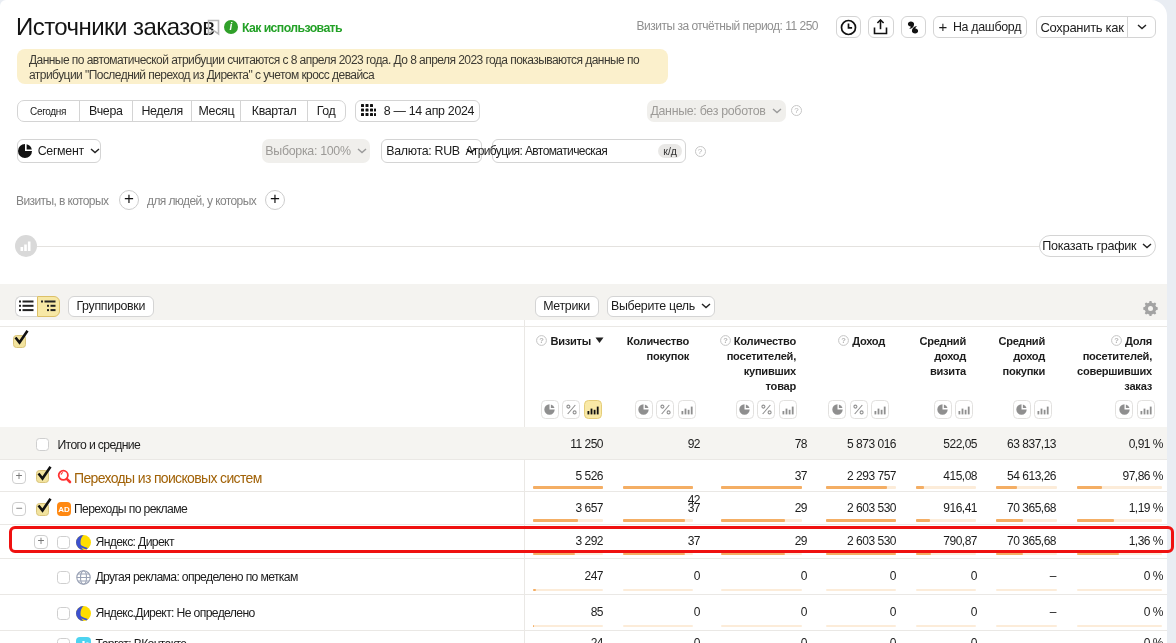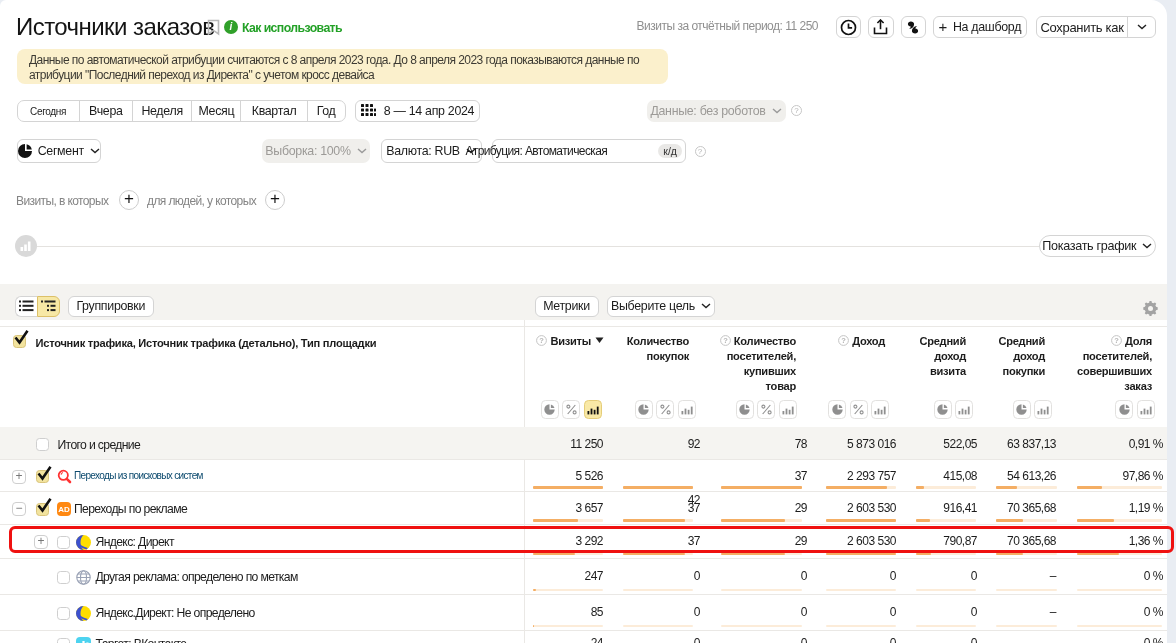--- a/index.html
+++ b/index.html
@@ -160,21 +160,20 @@
       <path fill="#a3a3a3" d="M7.5 0l1 0 .35 1.7a6 6 0 0 1 1.6.66l1.45-.95 1.4 1.4-.95 1.45a6 6 0 0 1 .66 1.6L14.7 6.2v2.6l-1.7.35a6 6 0 0 1-.66 1.6l.95 1.45-1.4 1.4-1.45-.95a6 6 0 0 1-1.6.66L8.5 15h-2l-.35-1.7a6 6 0 0 1-1.6-.66l-1.45.95-1.4-1.4.95-1.45a6 6 0 0 1-.66-1.6L0.3 8.8V6.2l1.7-.35a6 6 0 0 1 .66-1.6l-.95-1.45 1.4-1.4 1.45.95a6 6 0 0 1 1.6-.66L6.5 0z"></path>
       <circle cx="7.5" cy="7.5" r="2.5" fill="#f4f3f0"></circle>
     </svg>
 <div class="rowdiv" style="top:326px;width:1167px;"></div>
 <div class="rowdiv" style="top:427px;width:1167px;"></div>
 <div style="position:absolute;left:523.5px;top:320px;width:1px;height:323px;background:#eae8e5;"></div>
 <div class="cb" style="left:13px;top:335px;background:#f2e39e;border-color:#d9c47c;"></div>
 <svg style="position:absolute;left:14px;top:329px" width="16" height="17" viewBox="0 0 16 17">
       <path d="M1.5 8.5l4 5L13.5 1.8" fill="none" stroke="#111" stroke-width="2.6"></path>
     </svg>
-<div class="txt" style="left:35.5px;top:337px;font-size:11.1px;letter-spacing:-0.25px;font-weight:bold;color:#1c1c1c;">Источник трафика, Источник трафика (детально), Тип площадки</div>
 <div class="hdr" style="top:333.5px;right:563px;"><svg width="11" height="11" viewBox="0 0 11 11" style="vertical-align:-1px;margin-right:3px;">
         <circle cx="5.5" cy="5.5" r="4.9" fill="none" stroke="#c4c4c4" stroke-width="1"></circle>
         <text x="5.5" y="8" text-anchor="middle" font-size="7.5" fill="#b5b5b5">?</text>
       </svg>Визиты<svg width="9" height="8" viewBox="0 0 9 8" style="margin-left:4px;vertical-align:1px;">
         <path d="M0.5 1.5h8L4.5 7z" fill="#222"></path>
       </svg></div>
 <div class="hdr" style="top:333.5px;right:478px;">Количество<br>покупок</div>
 <div class="hdr" style="top:333.5px;right:371px;"><svg width="11" height="11" viewBox="0 0 11 11" style="vertical-align:-1px;margin-right:3px;">
         <circle cx="5.5" cy="5.5" r="4.9" fill="none" stroke="#c4c4c4" stroke-width="1"></circle>
         <text x="5.5" y="8" text-anchor="middle" font-size="7.5" fill="#b5b5b5">?</text>
@@ -343,21 +342,21 @@
 <div class="exp" style="left:12px;top:469.5px;">+</div>
 <div class="cb" style="left:35.5px;top:470.0px;background:#f2e39e;border-color:#d9c47c;"></div>
 <svg style="position:absolute;left:36.5px;top:464.5px" width="16" height="17" viewBox="0 0 16 17">
       <path d="M1.5 8.5l4 5L13.5 1.8" fill="none" stroke="#111" stroke-width="2.6"></path>
     </svg>
 <div style="position:absolute;left:56.5px;top:469.0px;width:15px;height:15px;"><svg width="15" height="15" viewBox="0 0 15 15">
         <circle cx="6.3" cy="6.3" r="4.6" fill="none" stroke="#f33" stroke-width="1.8"></circle>
         <path d="M9.8 9.8l3.2 3.2" stroke="#f33" stroke-width="2.6" stroke-linecap="round"></path>
         <path d="M4.1 5.6a2.7 2.7 0 0 1 1.8-2" fill="none" stroke="#f33" stroke-width="1.1"></path>
       </svg></div>
-<div class="txt" style="left:74px;top:469.5px;font-size:10px;letter-spacing:-0.65px;color:#0c4a6e;">Переходы из поисковых систем</div>
+<div class="txt" style="left:74px;top:469.5px;font-size:14px;letter-spacing:-0.65px;color:#a16207;">Переходы из поисковых систем</div>
 <div class="num" style="right:564px;top:468.5px;">5 526</div>
 <div class="num" style="right:467px;top:468.5px;margin-top:24px;">42</div>
 <div class="num" style="right:360px;top:468.5px;">37</div>
 <div class="num" style="right:271px;top:468.5px;">2 293 757</div>
 <div class="num" style="right:190px;top:468.5px;">415,08</div>
 <div class="num" style="right:111px;top:468.5px;">54 613,26</div>
 <div class="num" style="right:4px;top:468.5px;">97,86 %</div>
 <div class="track" style="left:533px;top:486.2px;width:70px;"></div>
 <div class="fill" style="left:533px;top:486.2px;width:70px;"></div>
 <div class="track" style="left:623px;top:486.2px;width:70px;"></div>

